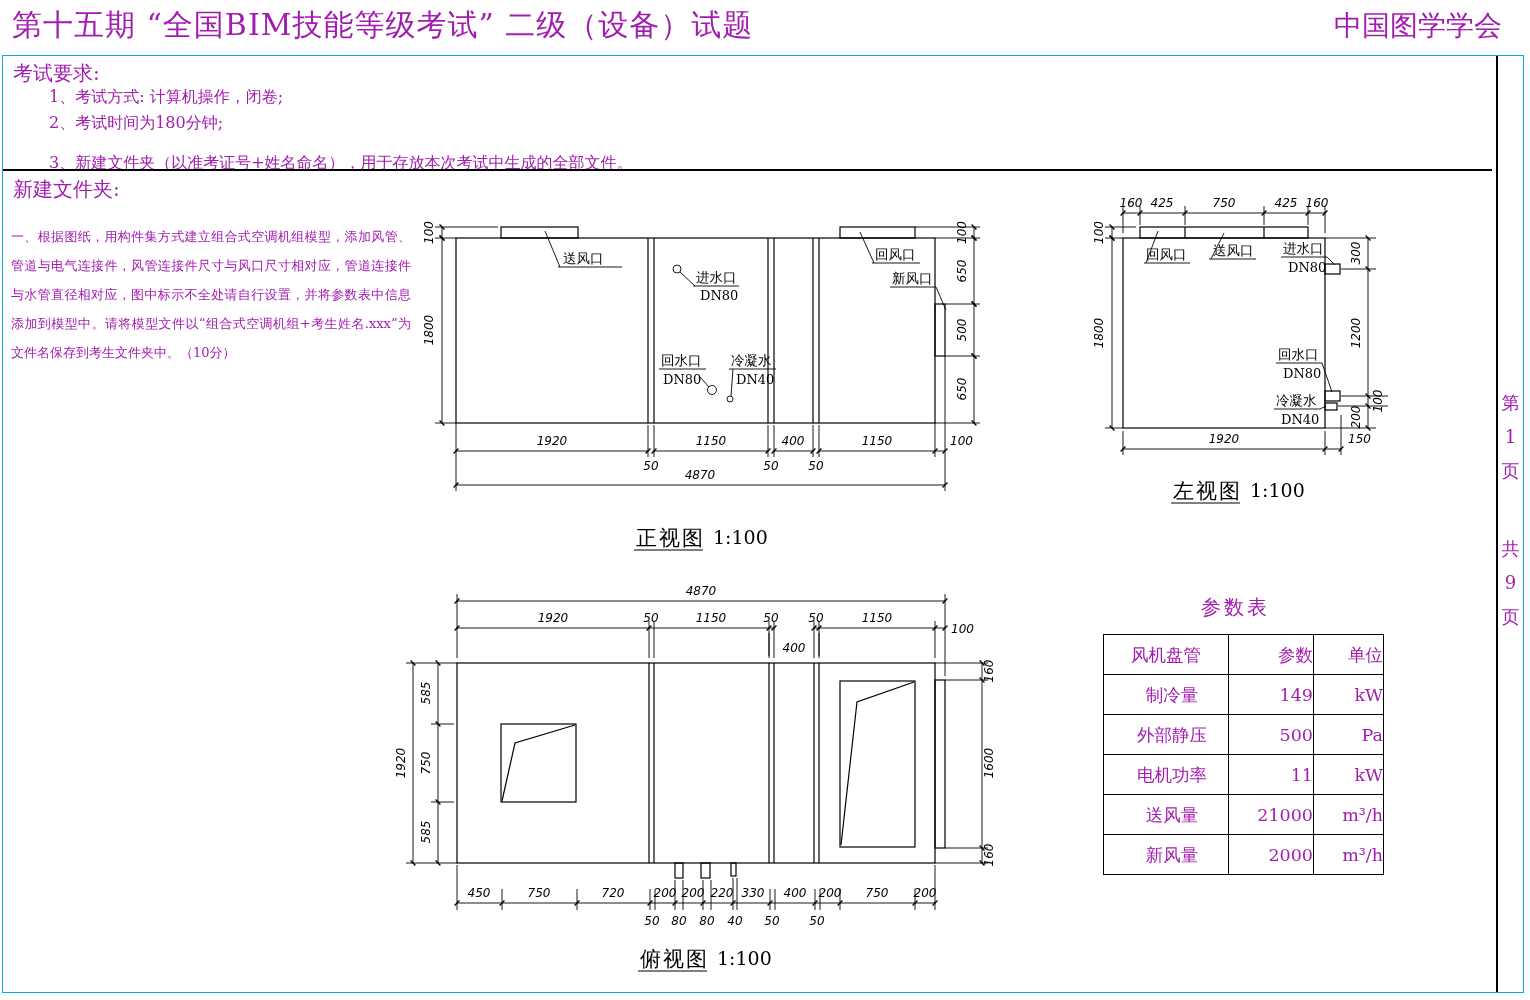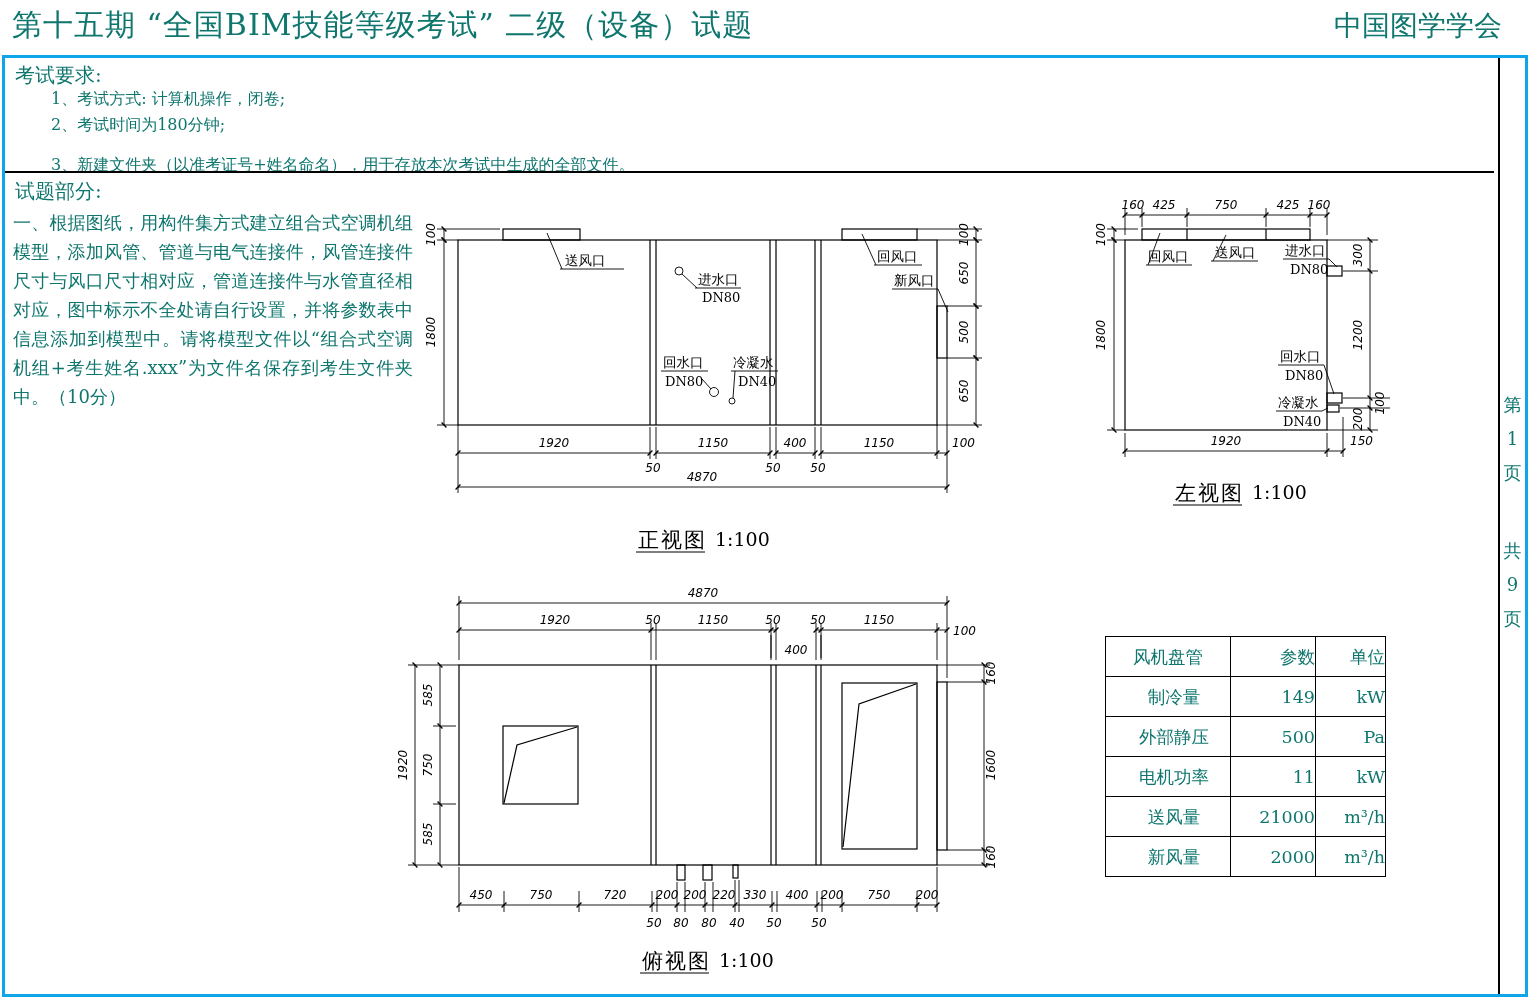--- a/index.html
+++ b/index.html
@@ -1,30 +1,30 @@
 <!DOCTYPE html>
 <html><head>
 <meta charset="utf-8">
 <style>
   html,body{margin:0;padding:0;background:#e8e8e8;}
-  .page{position:relative;width:1530px;height:1000px;background:#ffffff;color:#0f766e;
+  .page{position:relative;width:1530px;height:1000px;background:#ffffff;color:#a21caf;
         font-family:"DejaVu Serif","Liberation Serif",serif;overflow:hidden;}
   .titlebar{position:absolute;left:0;top:0;width:1530px;height:55px;}
   .doc-title{position:absolute;left:12px;top:5px;font-size:30px;letter-spacing:1px;white-space:nowrap;}
   .org-name{position:absolute;right:28px;top:7px;font-size:28px;white-space:nowrap;}
-  .main-box{position:absolute;left:2px;top:55px;width:1520px;height:936px;border:3px solid #0ea5e9;}
+  .main-box{position:absolute;left:2px;top:55px;width:1520px;height:936px;border:1px solid #0ea5e9;}
   .req-divider{position:absolute;left:0;top:113px;width:1489px;border-top:2px solid #000;}
   .page-col{position:absolute;top:0;right:0;bottom:0;width:27px;border-left:2px solid #000;
             display:flex;flex-direction:column;align-items:center;padding-top:330px;box-sizing:border-box;
             font-size:18px;line-height:34px;}
   .page-col .gap{height:44px;}
   .req-heading{position:absolute;left:10px;top:4px;font-size:20px;}
   .req-item{position:absolute;left:46px;font-size:16px;white-space:nowrap;}
   .q-heading{position:absolute;left:10px;top:120px;font-size:20px;}
-  .q-body{position:absolute;left:8px;top:150px;width:400px;font-size:18px;line-height:29px;
+  .q-body{position:absolute;left:8px;top:166px;width:400px;font-size:13px;line-height:29px;
           text-align:justify;text-justify:inter-character;}
   svg{position:absolute;overflow:visible;}
   .ln{fill:none;stroke:#000;stroke-width:1.2px;}
   .tn{fill:none;stroke:#000;stroke-width:0.9px;}
   .dim{fill:none;stroke:#000;stroke-width:0.9px;}
   text{fill:#000;}
   .d{font:italic 12px "DejaVu Sans","Liberation Sans",sans-serif;}
   .c{font:13.5px "DejaVu Serif","Liberation Serif",serif;}
   .dn{font:13px "DejaVu Serif","Liberation Serif",serif;}
   .vt{font:21px "DejaVu Serif","Liberation Serif",serif;letter-spacing:2px;}
@@ -48,21 +48,21 @@
   </div>
 
   <div class="main-box">
 
     <div class="req-heading">考试要求:</div>
     <div class="req-item" style="top:31px">1、考试方式: 计算机操作，闭卷;</div>
     <div class="req-item" style="top:57px">2、考试时间为180分钟;</div>
     <div class="req-item" style="top:97px">3、新建文件夹（以准考证号+姓名命名），用于存放本次考试中生成的全部文件。</div>
     <div class="req-divider"></div>
 
-    <div class="q-heading">试题部分:</div>
+    <div class="q-heading">新建文件夹:</div>
     <div class="q-body">一、根据图纸，用构件集方式建立组合式空调机组模型，添加风管、管道与电气连接件，风管连接件尺寸与风口尺寸相对应，管道连接件与水管直径相对应，图中标示不全处请自行设置，并将参数表中信息添加到模型中。请将模型文件以“组合式空调机组+考生姓名.xxx”为文件名保存到考生文件夹中。（10分）</div>
 
     <svg style="left:405px;top:137px" width="600" height="370" viewBox="0 0 600 370">
       <defs>
         <marker id="tk" viewBox="0 0 10 10" refX="5" refY="5" markerWidth="9" markerHeight="9" orient="auto">
           <line x1="2" y1="8" x2="8" y2="2" stroke="#000" stroke-width="1.6"></line>
         </marker>
       </defs>
 
       <g>
@@ -393,20 +393,21 @@
         <text class="d mid" x="429" y="352">50</text>
       </g>
 
       <g>
         <text class="vt" x="252" y="393">俯视图</text>
         <line class="ln" x1="250" y1="398" x2="319" y2="398"></line>
         <text class="vs" x="329" y="392">1:100</text>
       </g>
     </svg>
 
+    <div class="tbl-title">参数表</div>
     <table class="params">
       <tbody>
           <tr>
         <td class="c1" style="text-align:center;padding-left:0">风机盘管</td>
         <td class="c2">参数</td>
         <td class="c3">单位</td>
       </tr>
       <tr>
         <td class="c1">制冷量</td>
         <td class="c2">149</td>

